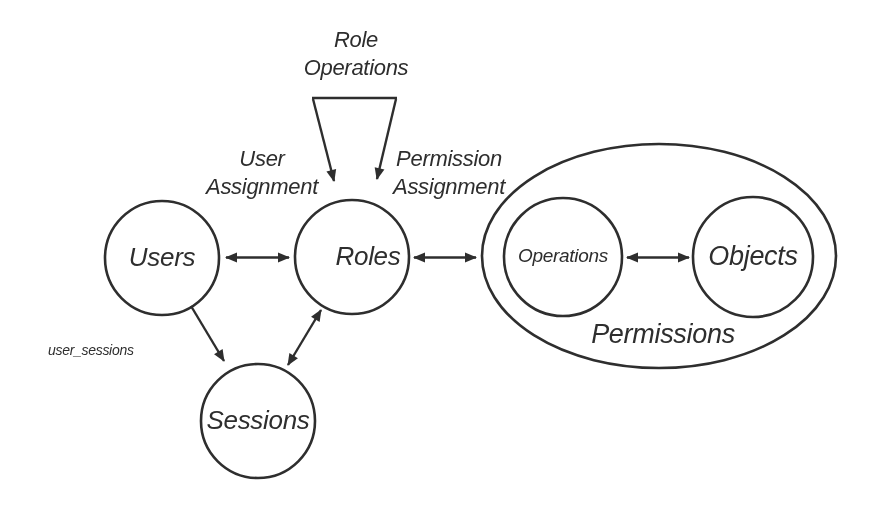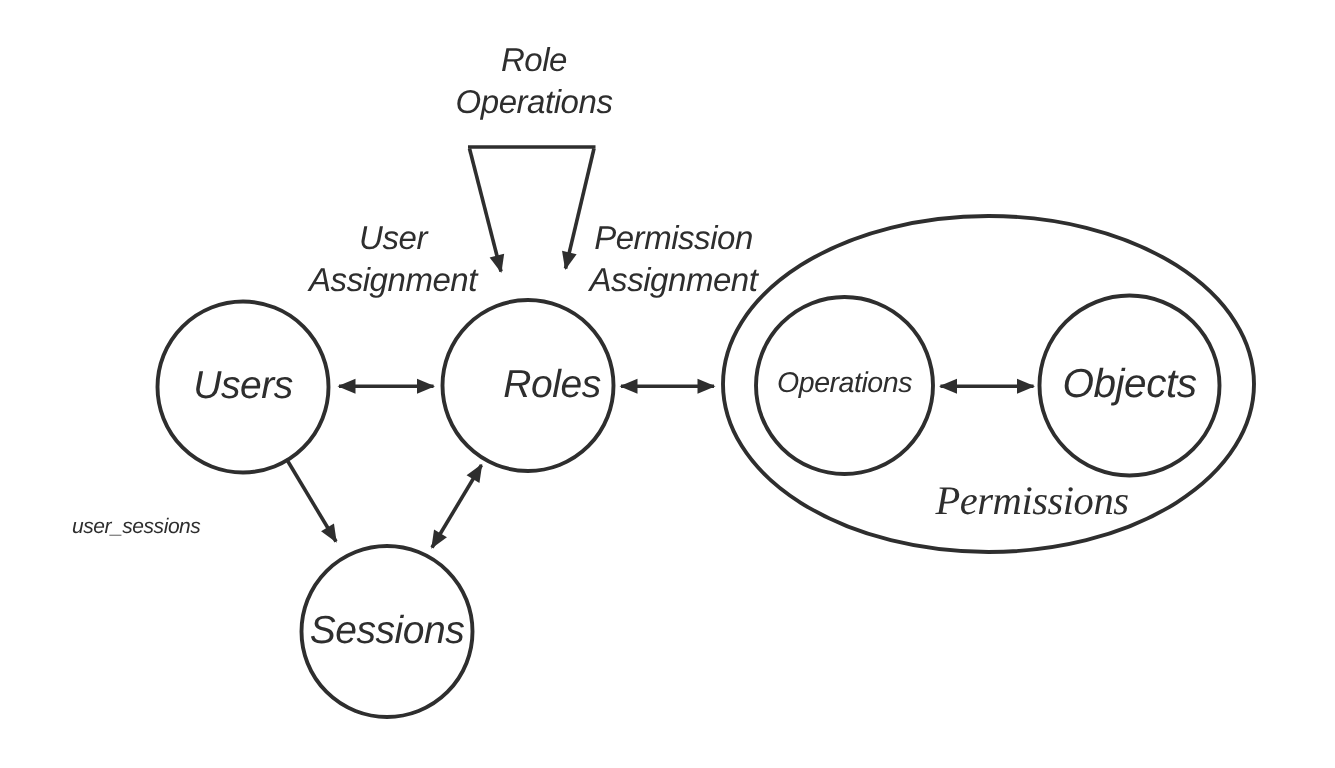--- a/index.html
+++ b/index.html
@@ -83,21 +83,21 @@
       <line x1="313" y1="99" x2="334" y2="181" marker-end="url(#ah)"></line>
       <line x1="396" y1="99" x2="377" y2="179" marker-end="url(#ah)"></line>
     </g>
   </svg>
 
   <div class="lbl node-lbl" style="left:162px; top:257px;">Users</div>
   <div class="lbl node-lbl" style="left:368px; top:256px;">Roles</div>
   <div class="lbl node-lbl" style="left:258px; top:420px;font-style:italic;">Sessions</div>
   <div class="lbl node-lbl small" style="left:563px; top:256px;">Operations</div>
   <div class="lbl node-lbl big" style="left:753px; top:256px;">Objects</div>
-  <div class="lbl node-lbl big" style="left:688px; top:334px;font-family:Liberation Serif, serif;">Permissions</div>
+  <div class="lbl node-lbl big" style="left:663px; top:334px;">Permissions</div>
 
   <div class="lbl anno" style="left:356px; top:26px;">
     <div>Role</div>
     <div>Operations</div>
   </div>
 
   <div class="lbl anno" style="left:262px; top:145px;">
     <div>User</div>
     <div>Assignment</div>
   </div>

